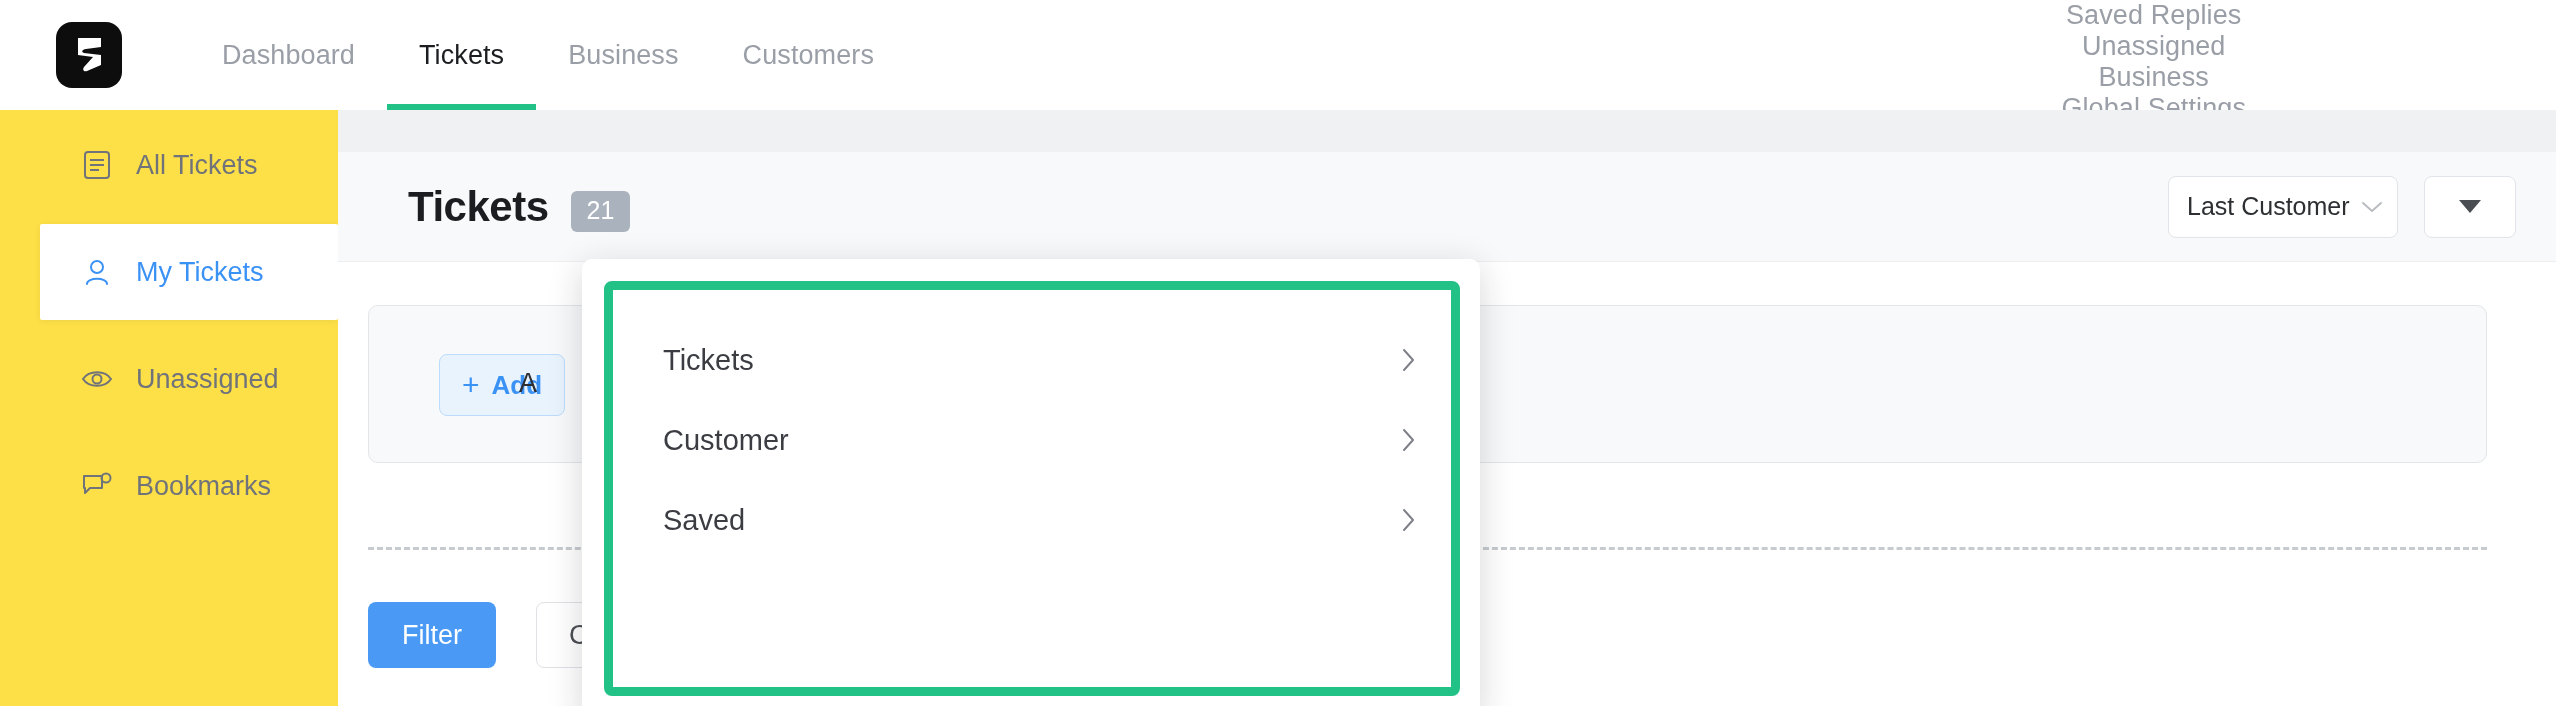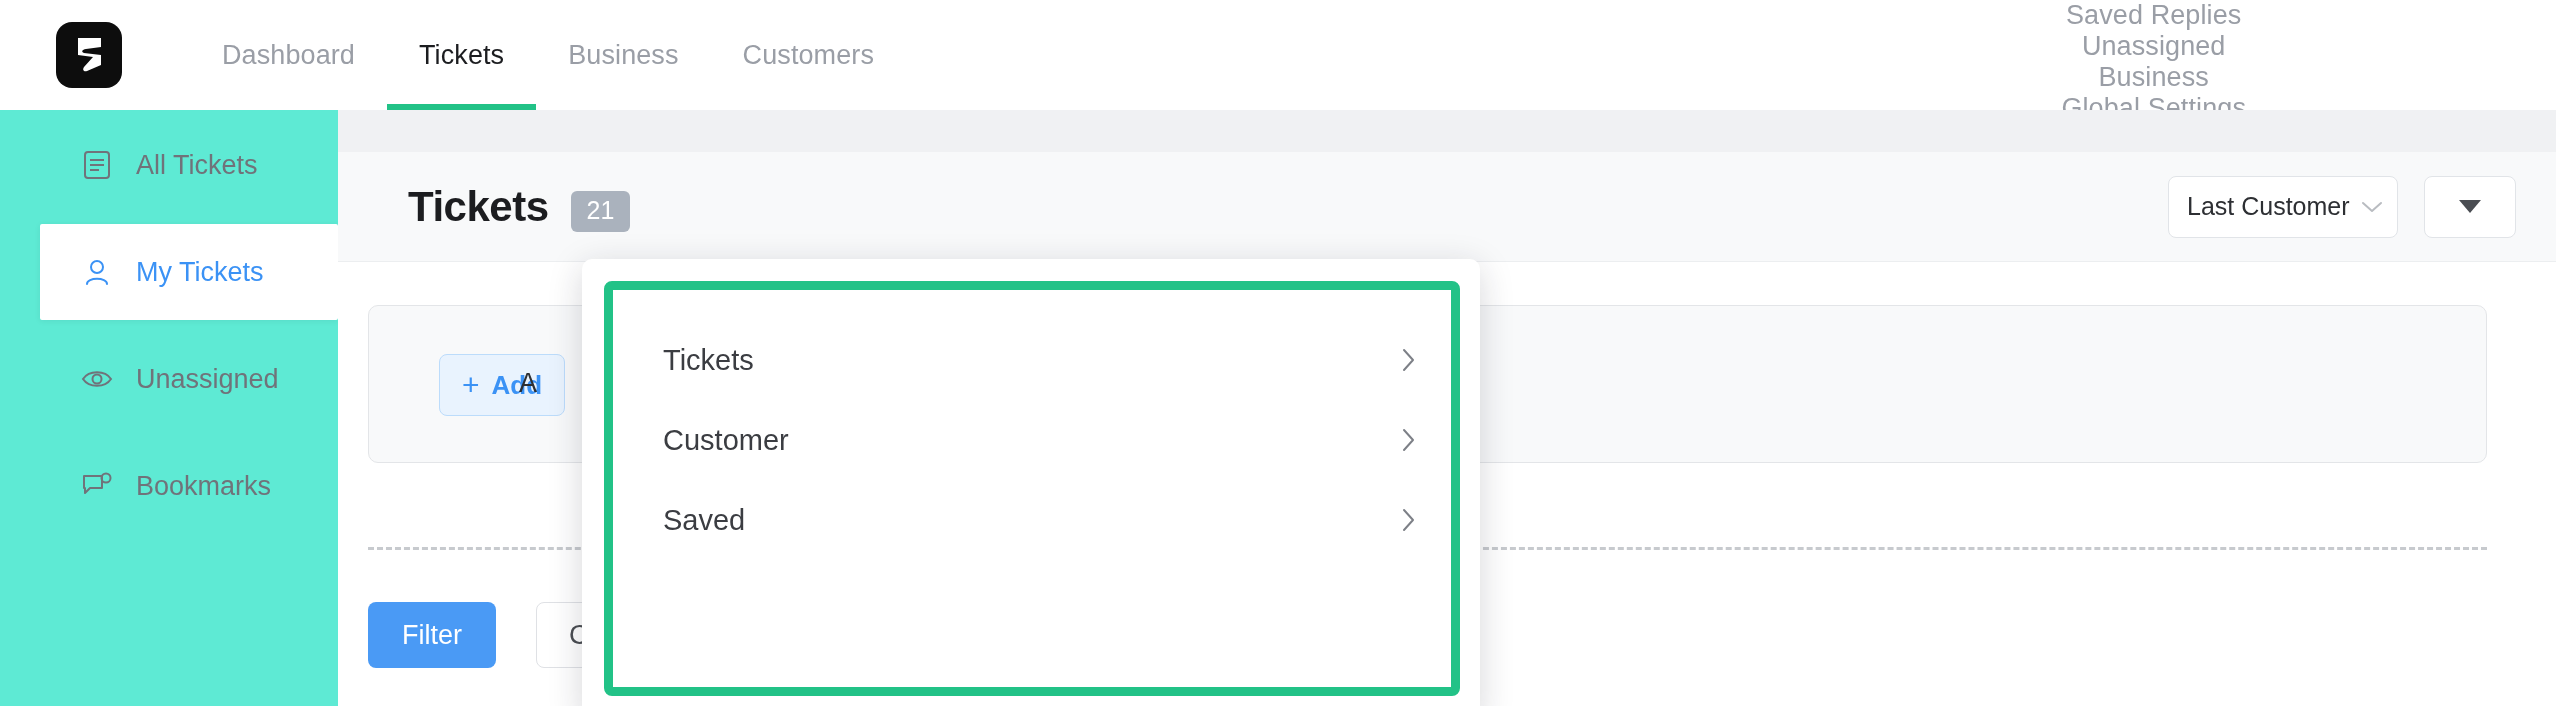--- a/index.html
+++ b/index.html
@@ -76,21 +76,21 @@
     left: 0; top: 110px;
     width: 2556px; height: 596px;
     background: #f0f1f3;
   }
 
   
   .sidebar {
     position: absolute;
     left: 0; top: 0;
     width: 338px; height: 596px;
-    background: #5eead4;
+    background: #fde047;
     padding-top: 22px;
   }
   .side-item {
     height: 66px;
     display: flex;
     align-items: center;
     padding-left: 80px;
     font-size: 27px;
     color: #70737a;
     cursor: pointer;

